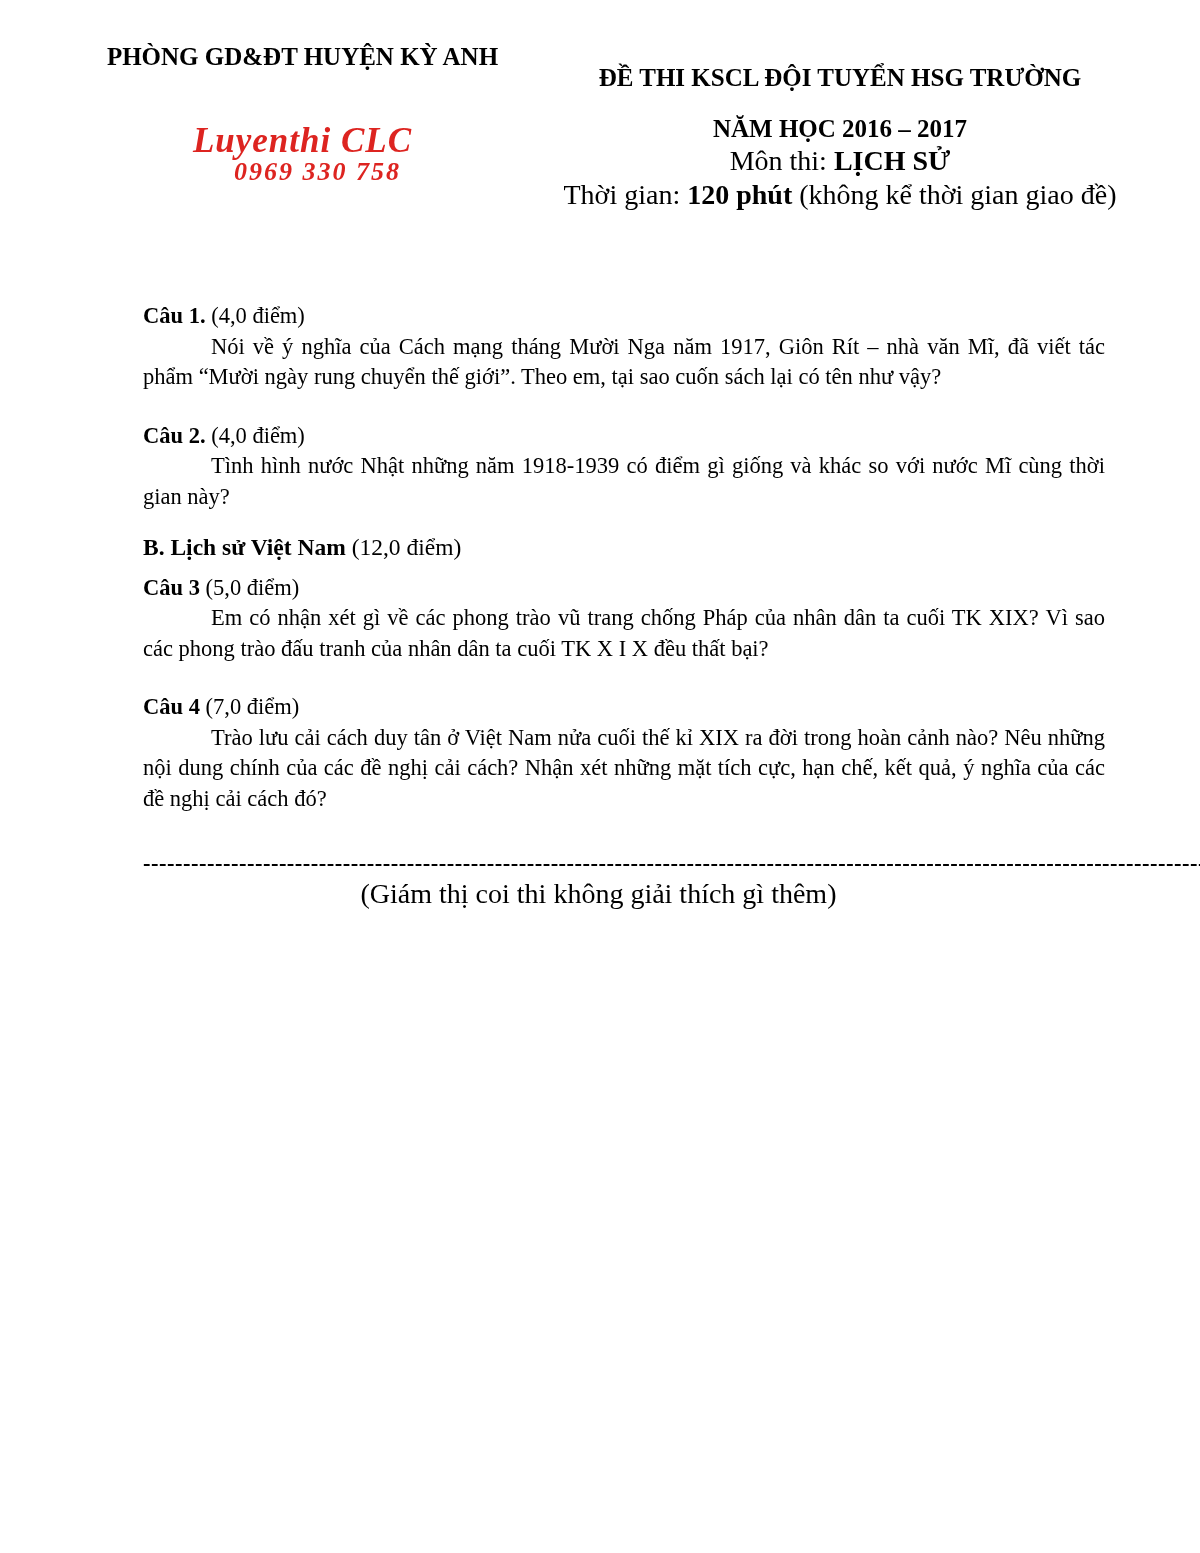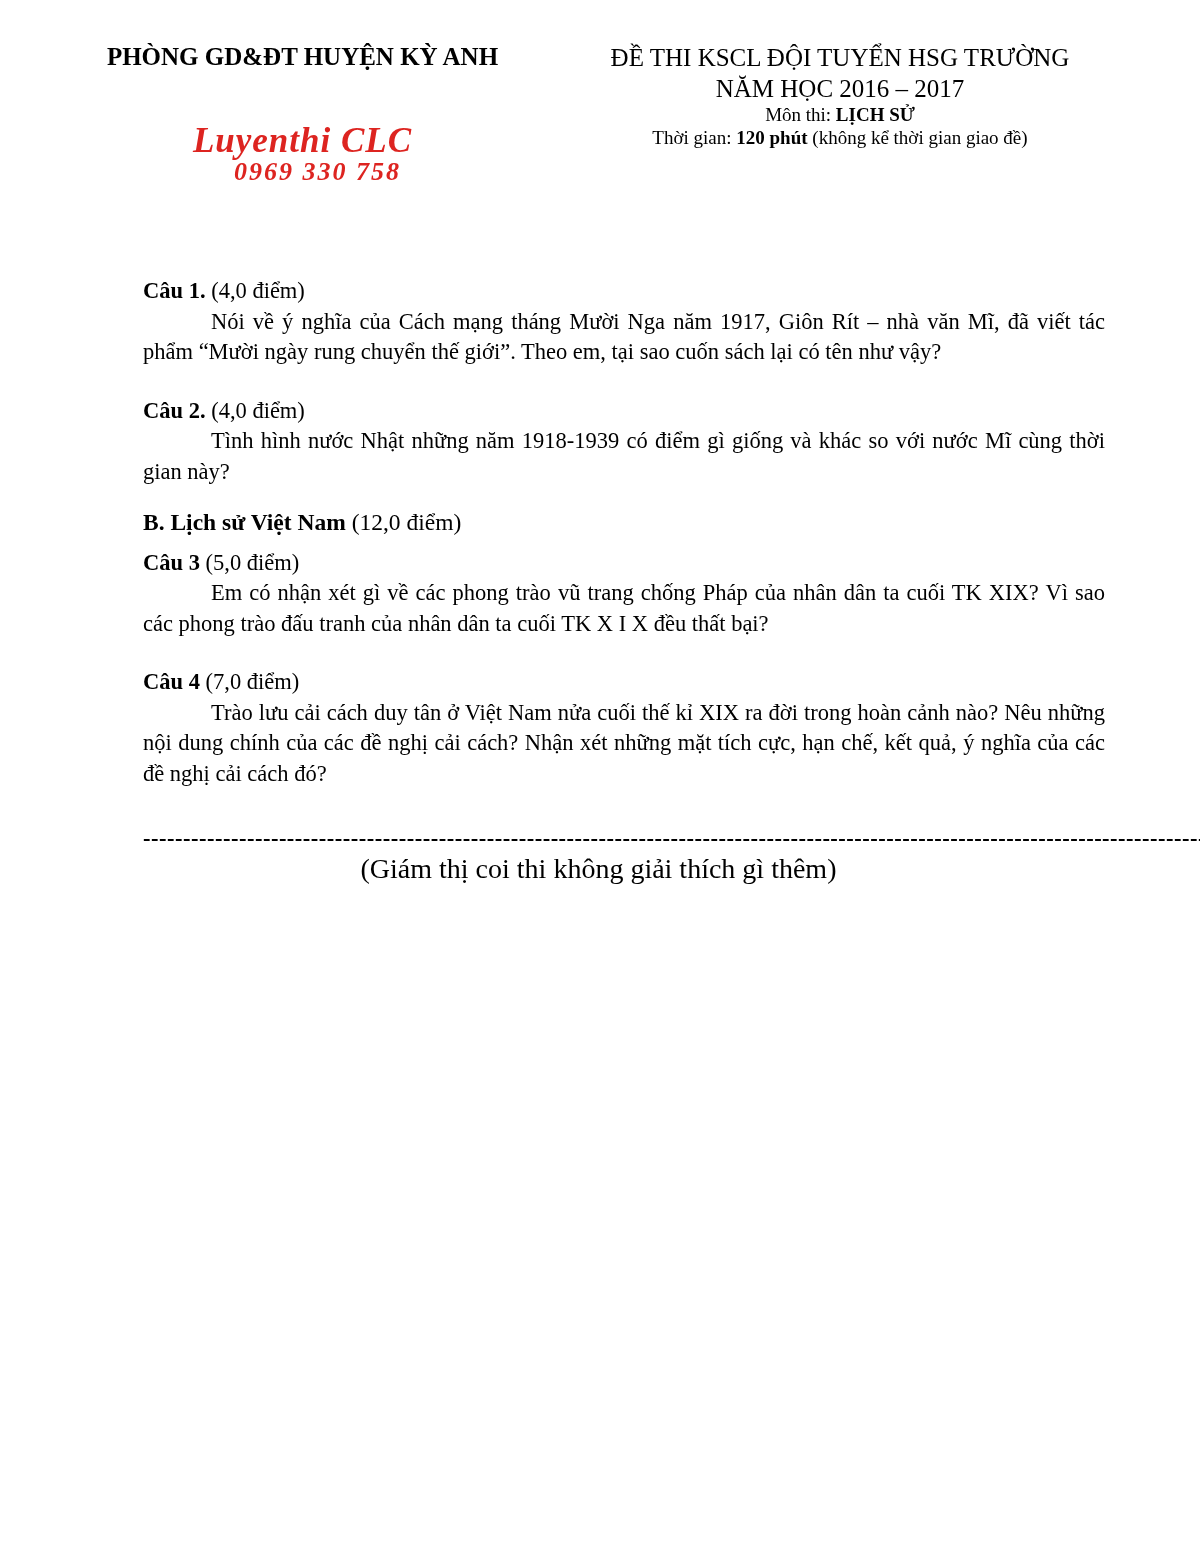--- a/index.html
+++ b/index.html
@@ -46,28 +46,29 @@
     line-height: 1.1;
     letter-spacing: 2px;
     margin-left: 30px;
   }
   .header-right {
     flex: 1;
     text-align: center;
     padding-top: 1px;
   }
   .header-right .exam-title-line {
-    font-weight: normal;
+    font-weight: bold;
     font-size: 25px;
     line-height: 1.22;
     white-space: nowrap;
+    margin-top: 20px;
   }
   .header-right .subject-line,
   .header-right .time-line {
-    font-size: 19px;
+    font-size: 28px;
     line-height: 1.2;
     white-space: nowrap;
   }
   
   .content {
     margin-top: 90px;
     padding: 0 95px 0 143px;
     font-size: 22.5px;
     line-height: 30.5px;
   }

